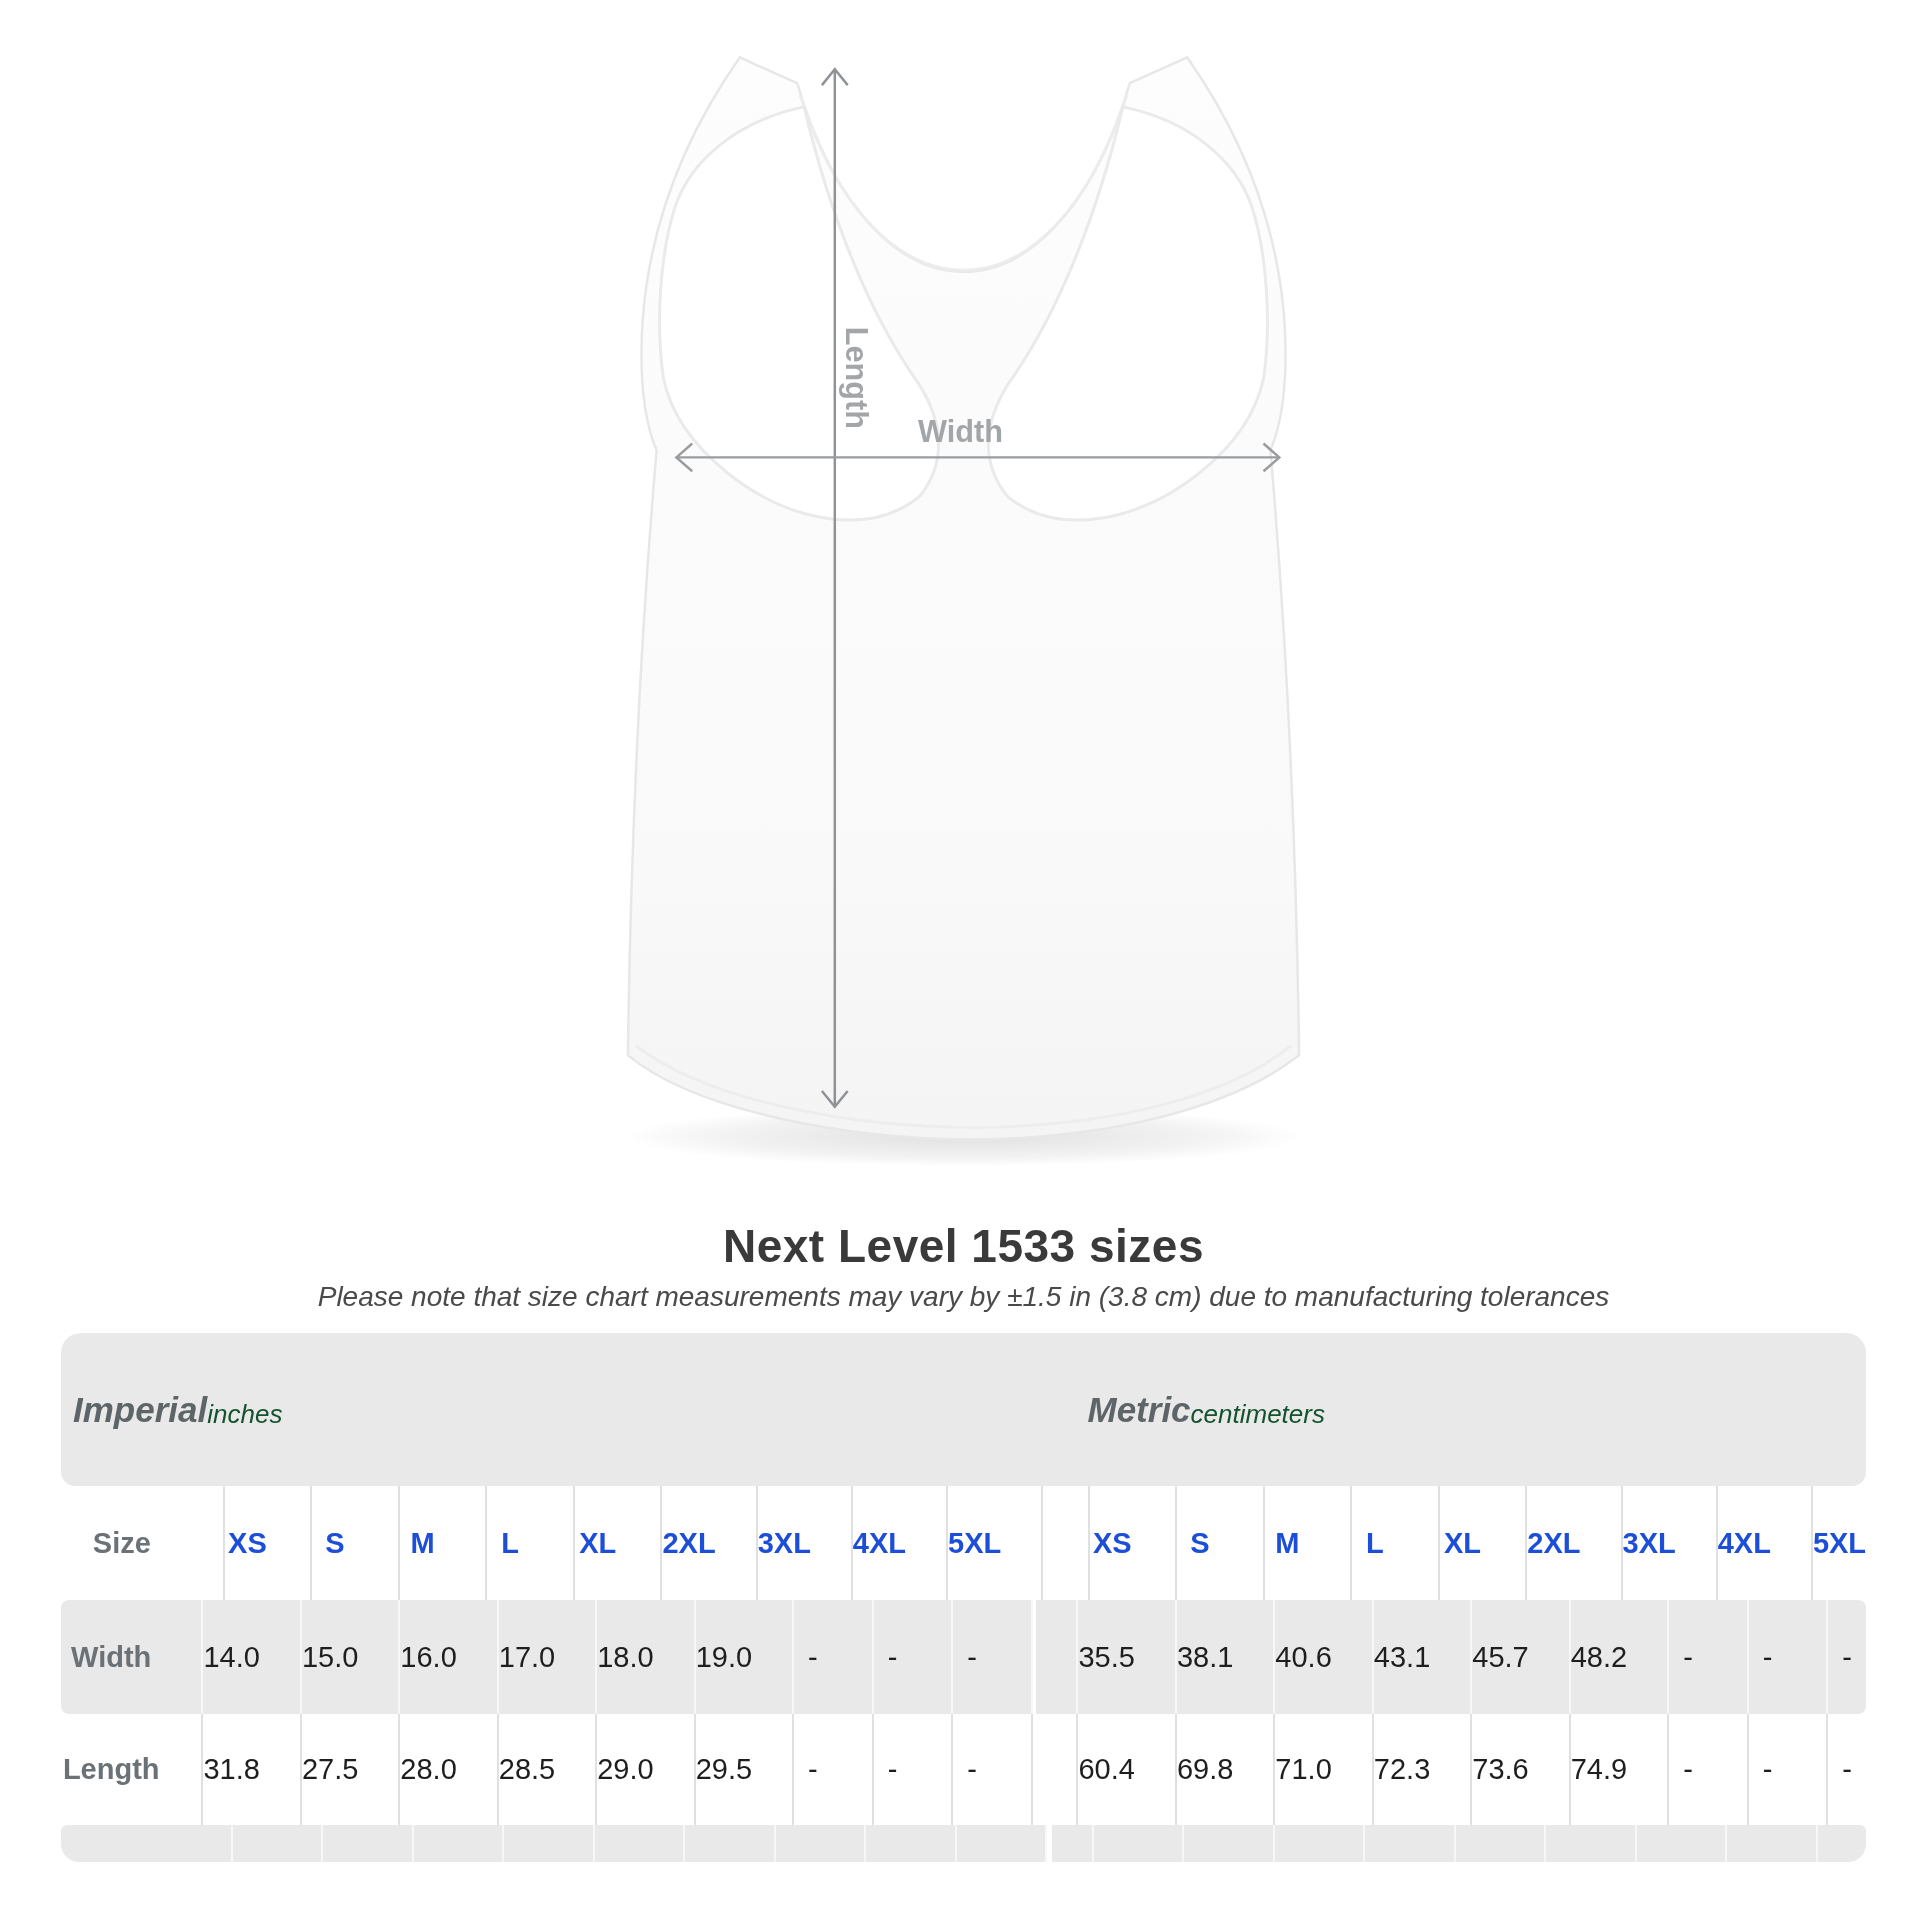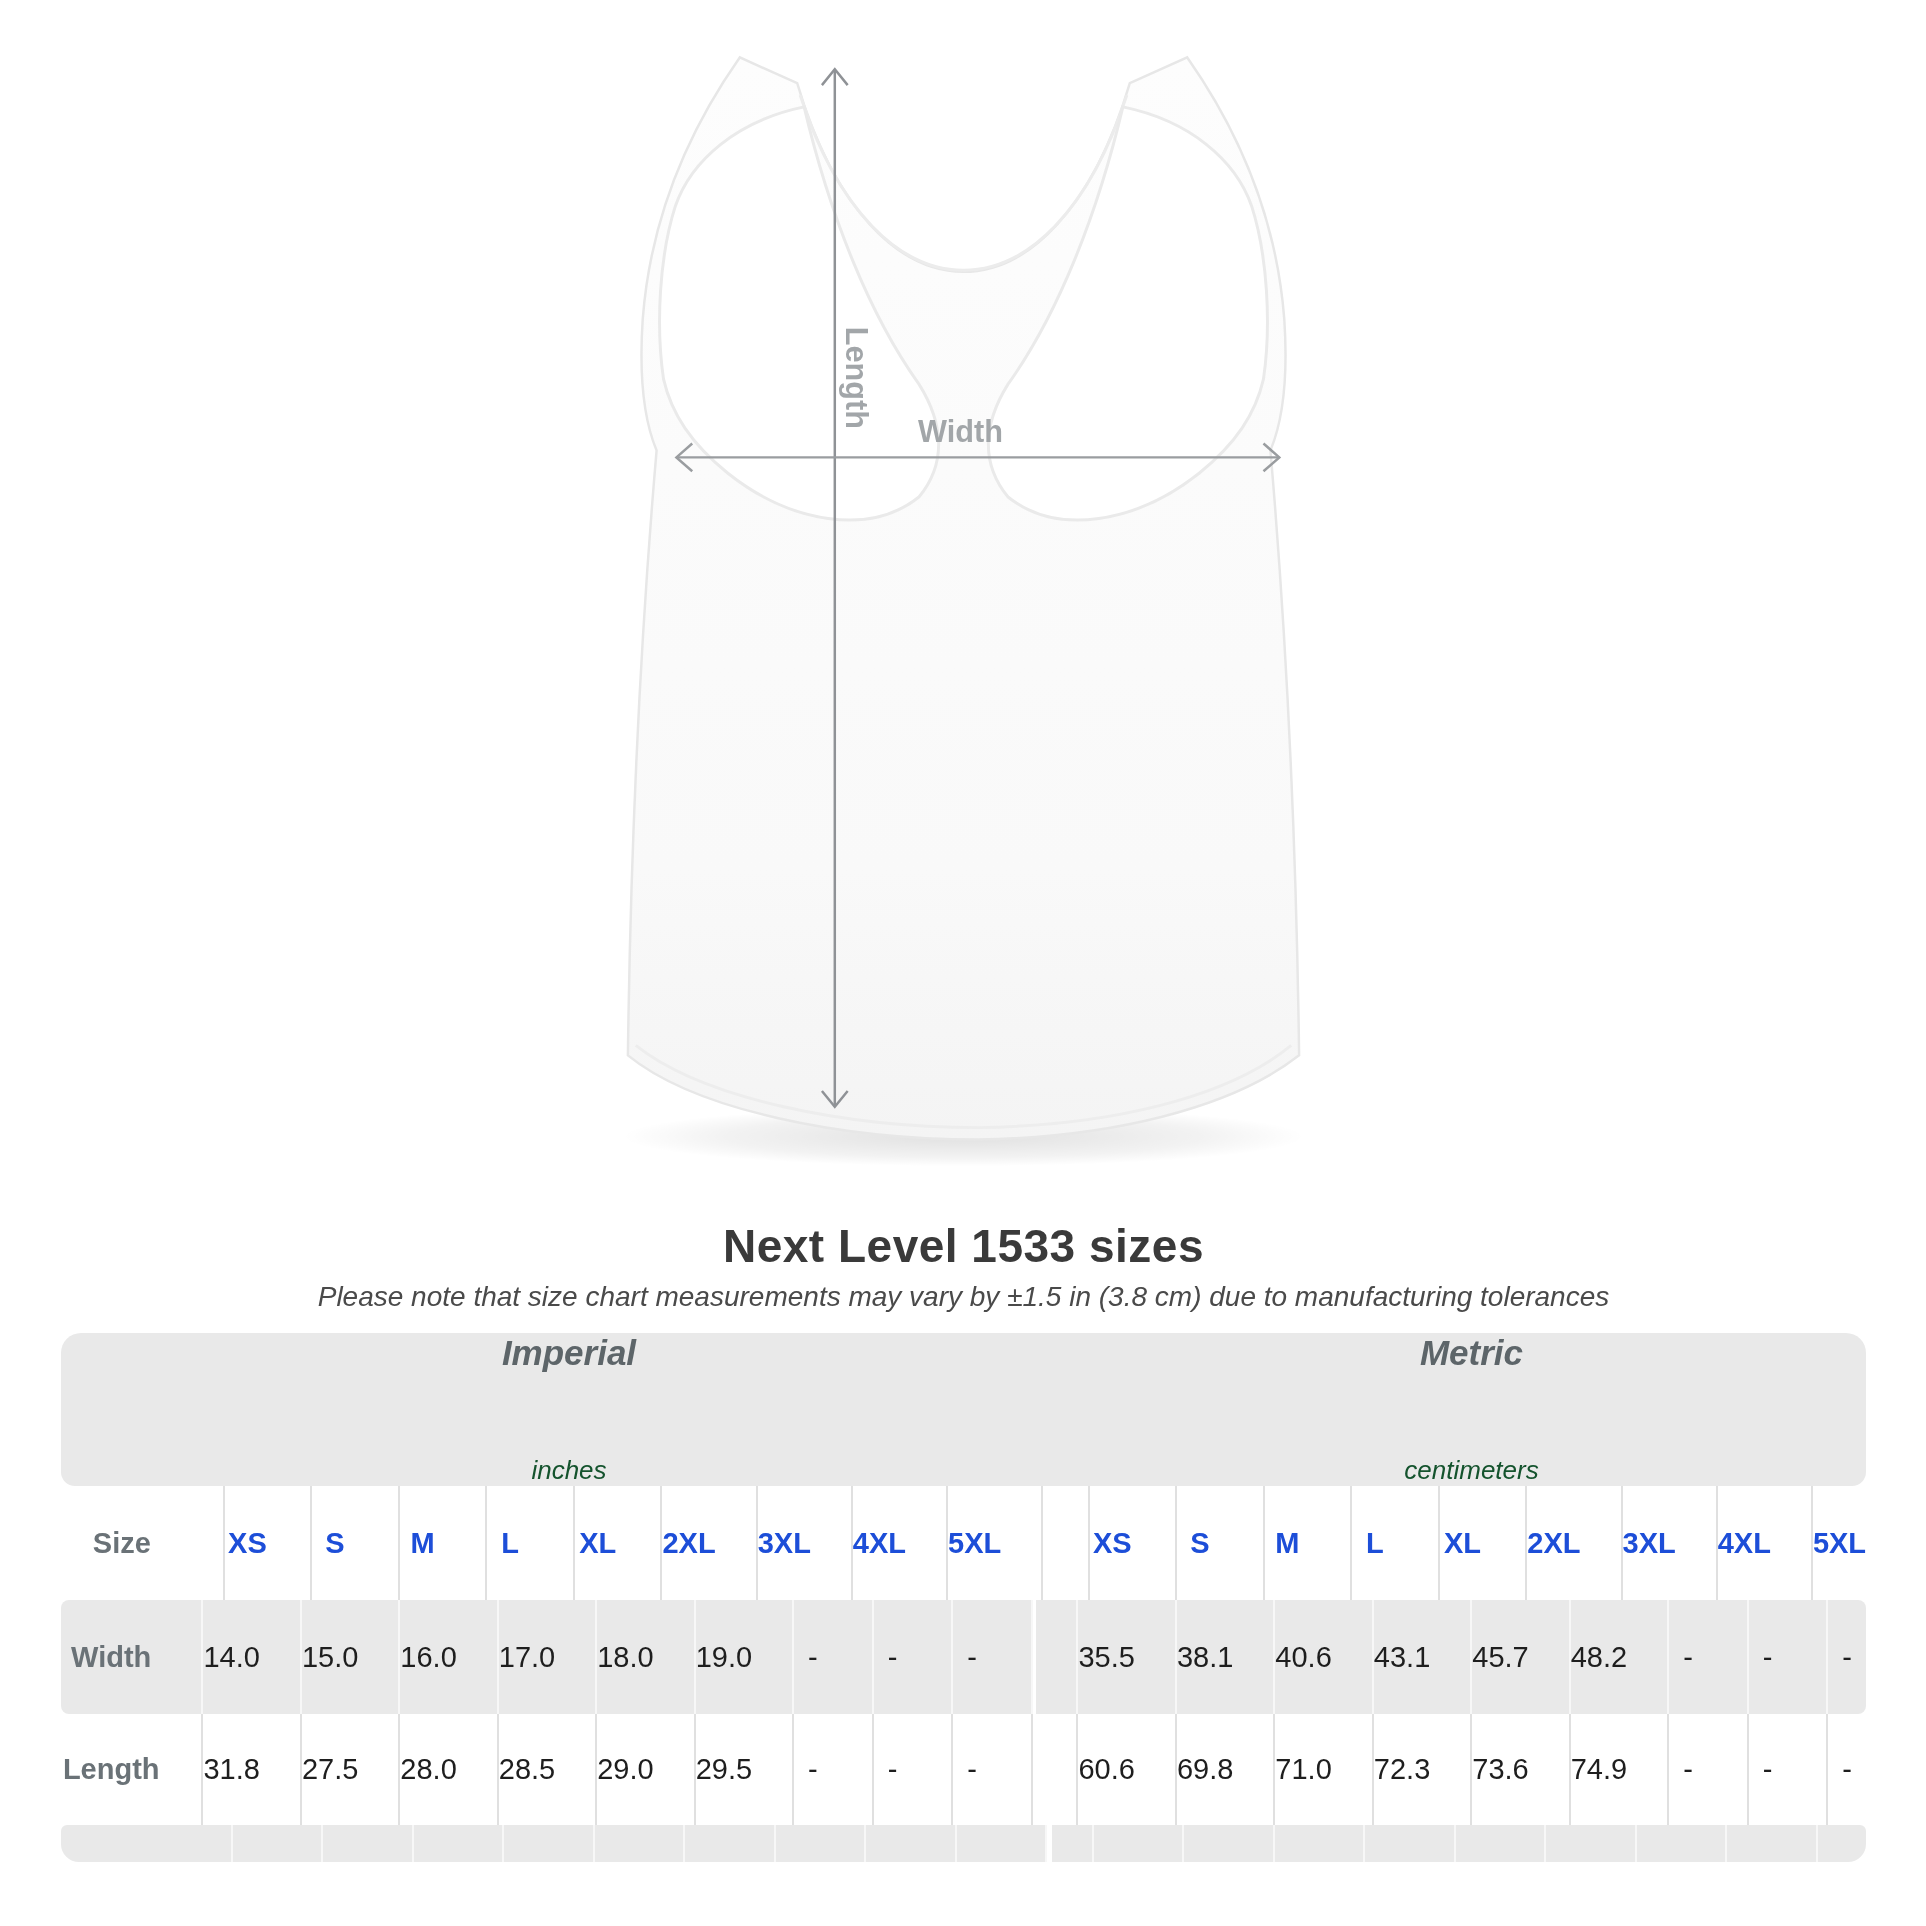--- a/index.html
+++ b/index.html
@@ -35,22 +35,22 @@
 
   .band-units {
     display:flex; height:153px;
     background:#e9e9e9;
     border-radius:20px 20px 14px 14px;
     overflow:hidden;
   }
   .half-imperial { width:1016px; }
   .half-metric   { width:789px; }
   .unit-half {
-    display:flex; flex-direction:column;
-    align-items:center; justify-content:space-between;
+    display:flex; flex-direction:row;
+    align-items:center; justify-content:flex-start;margin-left:12px;
   }
   .unit-name {
     font-size:35px; font-weight:700; font-style:italic;
     color:#5d6569;
   }
   .unit-sub {
     margin-top:10px;
     font-size:26px; font-style:italic; color:#14532d;
   }
 
@@ -214,21 +214,21 @@
       <div class="c">31.8</div>
       <div class="c">27.5</div>
       <div class="c">28.0</div>
       <div class="c">28.5</div>
       <div class="c">29.0</div>
       <div class="c">29.5</div>
       <div class="c">-</div>
       <div class="c">-</div>
       <div class="c">-</div>
       <div class="c div"></div>
-      <div class="c">60.6</div>
+      <div class="c">60.4</div>
       <div class="c">69.8</div>
       <div class="c">71.0</div>
       <div class="c">72.3</div>
       <div class="c">73.6</div>
       <div class="c">74.9</div>
       <div class="c">-</div>
       <div class="c">-</div>
       <div class="c">-</div>
     </div>
 

